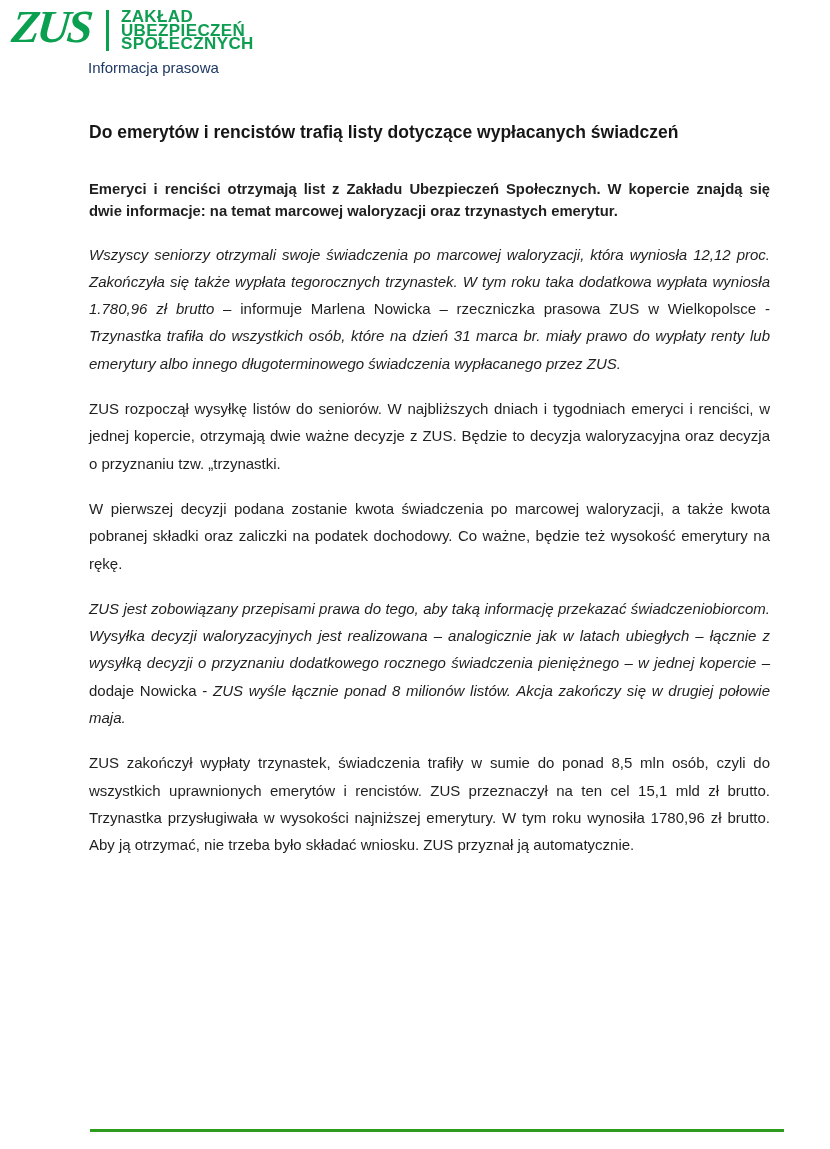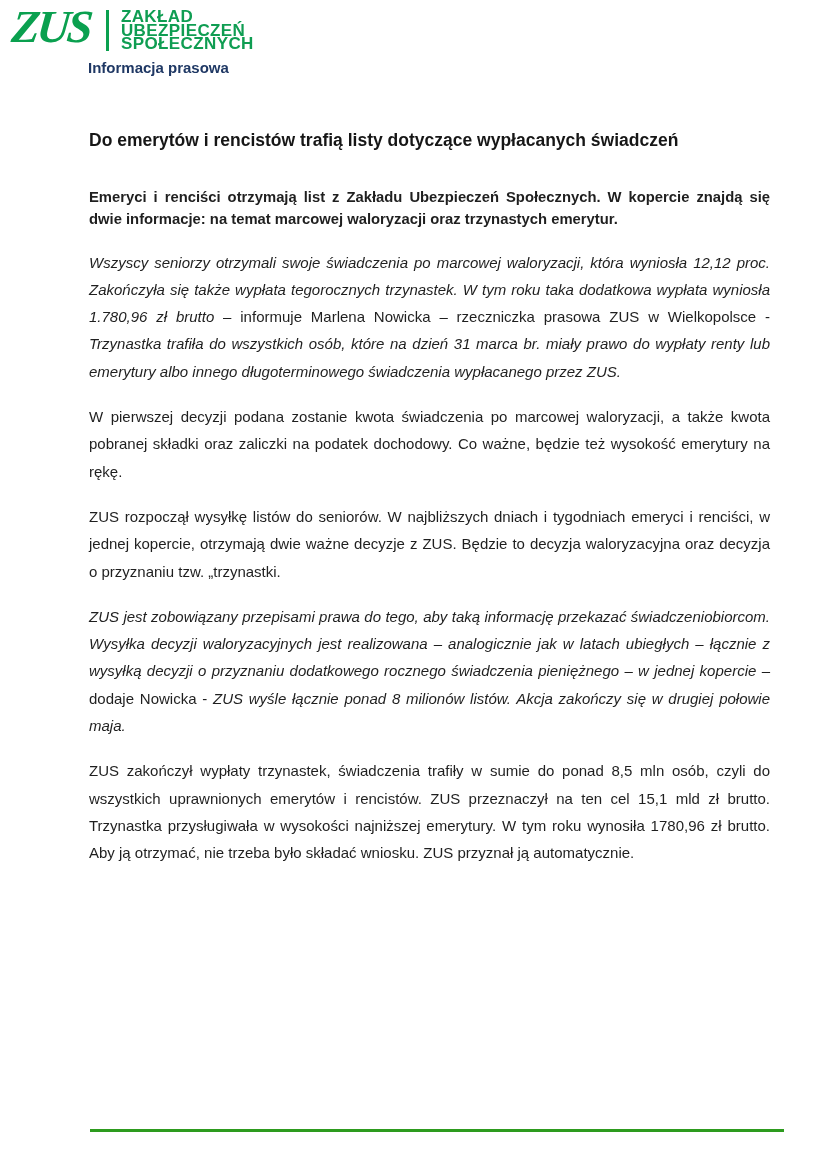--- a/index.html
+++ b/index.html
@@ -51,27 +51,26 @@
     letter-spacing: 0.4px;
   }
 
   
   .kicker {
     position: absolute;
     top: 59px;
     left: 88px;
     font-size: 15px;
     color: var(--navy, #1f3864);
-    font-weight: bold;
   }
 
   
   .content {
     position: absolute;
-    top: 130px;
+    top: 122px;
     left: 89px;
     width: 681px;
   }
   .title {
     margin: 0;
     font-size: 17.5px;
     font-weight: bold;
     color: #161616;
   }
   .lead {
@@ -112,20 +111,20 @@
   </span>
 </header>
 
 <div class="kicker">Informacja prasowa</div>
 
 <main class="content">
   <h1 class="title">Do emerytów i rencistów trafią listy dotyczące wypłacanych świadczeń</h1>
   <p class="lead">Emeryci i renciści otrzymają list z Zakładu Ubezpieczeń Społecznych. W kopercie znajdą się dwie informacje: na temat marcowej waloryzacji oraz trzynastych emerytur.</p>
   <section>
       <p class="body-para"><span class="run italic">Wszyscy seniorzy otrzymali swoje świadczenia po marcowej waloryzacji, która wyniosła 12,12 proc. Zakończyła się także wypłata tegorocznych trzynastek. W tym roku taka dodatkowa wypłata wyniosła 1.780,96  zł brutto </span><span class="run">– informuje Marlena Nowicka – rzeczniczka prasowa ZUS w Wielkopolsce - </span><span class="run italic">Trzynastka trafiła do wszystkich osób, które na dzień 31 marca br. miały prawo do wypłaty renty lub emerytury albo innego długoterminowego świadczenia wypłacanego przez ZUS.</span></p>
+      <p class="body-para"><span class="run">ZUS rozpoczął wysyłkę listów do seniorów. W najbliższych dniach i tygodniach emeryci i renciści, w jednej kopercie, otrzymają dwie ważne decyzje z ZUS. Będzie to decyzja waloryzacyjna oraz decyzja o przyznaniu tzw. „trzynastki.</span></p>
       <p class="body-para"><span class="run">W pierwszej decyzji podana zostanie kwota świadczenia po marcowej waloryzacji, a także kwota pobranej składki oraz zaliczki na podatek dochodowy. Co ważne, będzie też wysokość emerytury na rękę.</span></p>
-      <p class="body-para"><span class="run">ZUS rozpoczął wysyłkę listów do seniorów. W najbliższych dniach i tygodniach emeryci i renciści, w jednej kopercie, otrzymają dwie ważne decyzje z ZUS. Będzie to decyzja waloryzacyjna oraz decyzja o przyznaniu tzw. „trzynastki.</span></p>
       <p class="body-para"><span class="run italic">ZUS jest zobowiązany przepisami prawa do tego, aby taką informację przekazać świadczeniobiorcom. Wysyłka decyzji waloryzacyjnych jest realizowana – analogicznie jak w latach ubiegłych – łącznie z wysyłką decyzji o przyznaniu dodatkowego rocznego świadczenia pieniężnego – w jednej kopercie – </span><span class="run">dodaje Nowicka - </span><span class="run italic">ZUS wyśle łącznie ponad 8 milionów listów. Akcja zakończy się w drugiej połowie maja.</span></p>
       <p class="body-para"><span class="run">ZUS zakończył wypłaty trzynastek, świadczenia trafiły w sumie do ponad 8,5 mln osób, czyli do wszystkich uprawnionych emerytów i rencistów. ZUS przeznaczył na ten cel 15,1 mld zł brutto. Trzynastka przysługiwała w wysokości najniższej emerytury. W tym roku wynosiła 1780,96 zł brutto. Aby ją otrzymać, nie trzeba było składać wniosku. ZUS przyznał ją automatycznie.</span></p>
     </section>
 </main>
 
 <div class="footer-rule"></div>
 
 </body></html>

